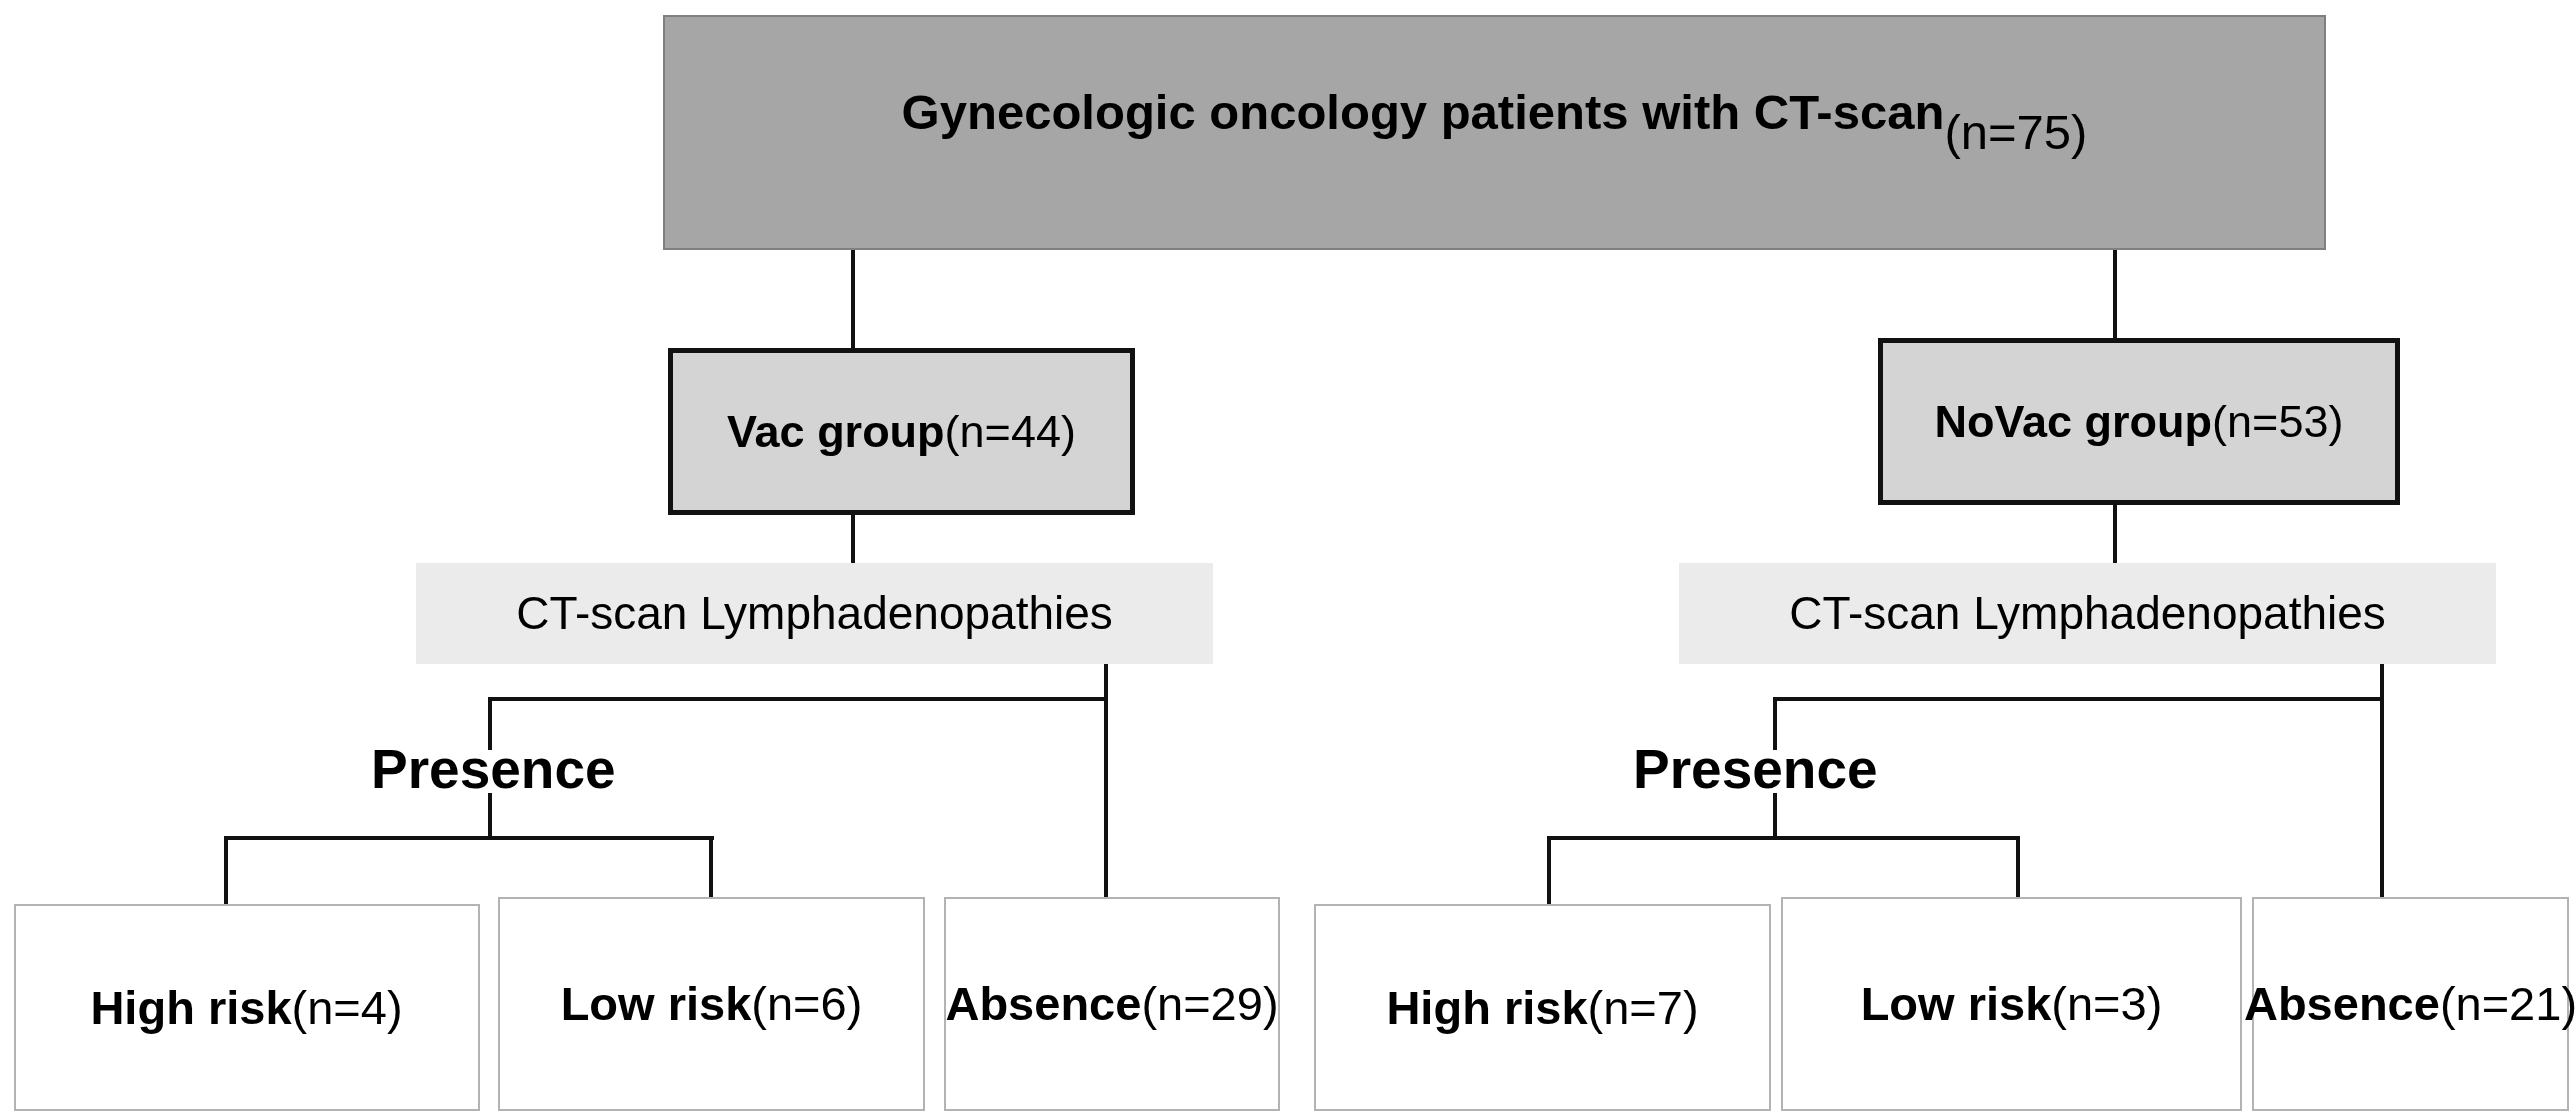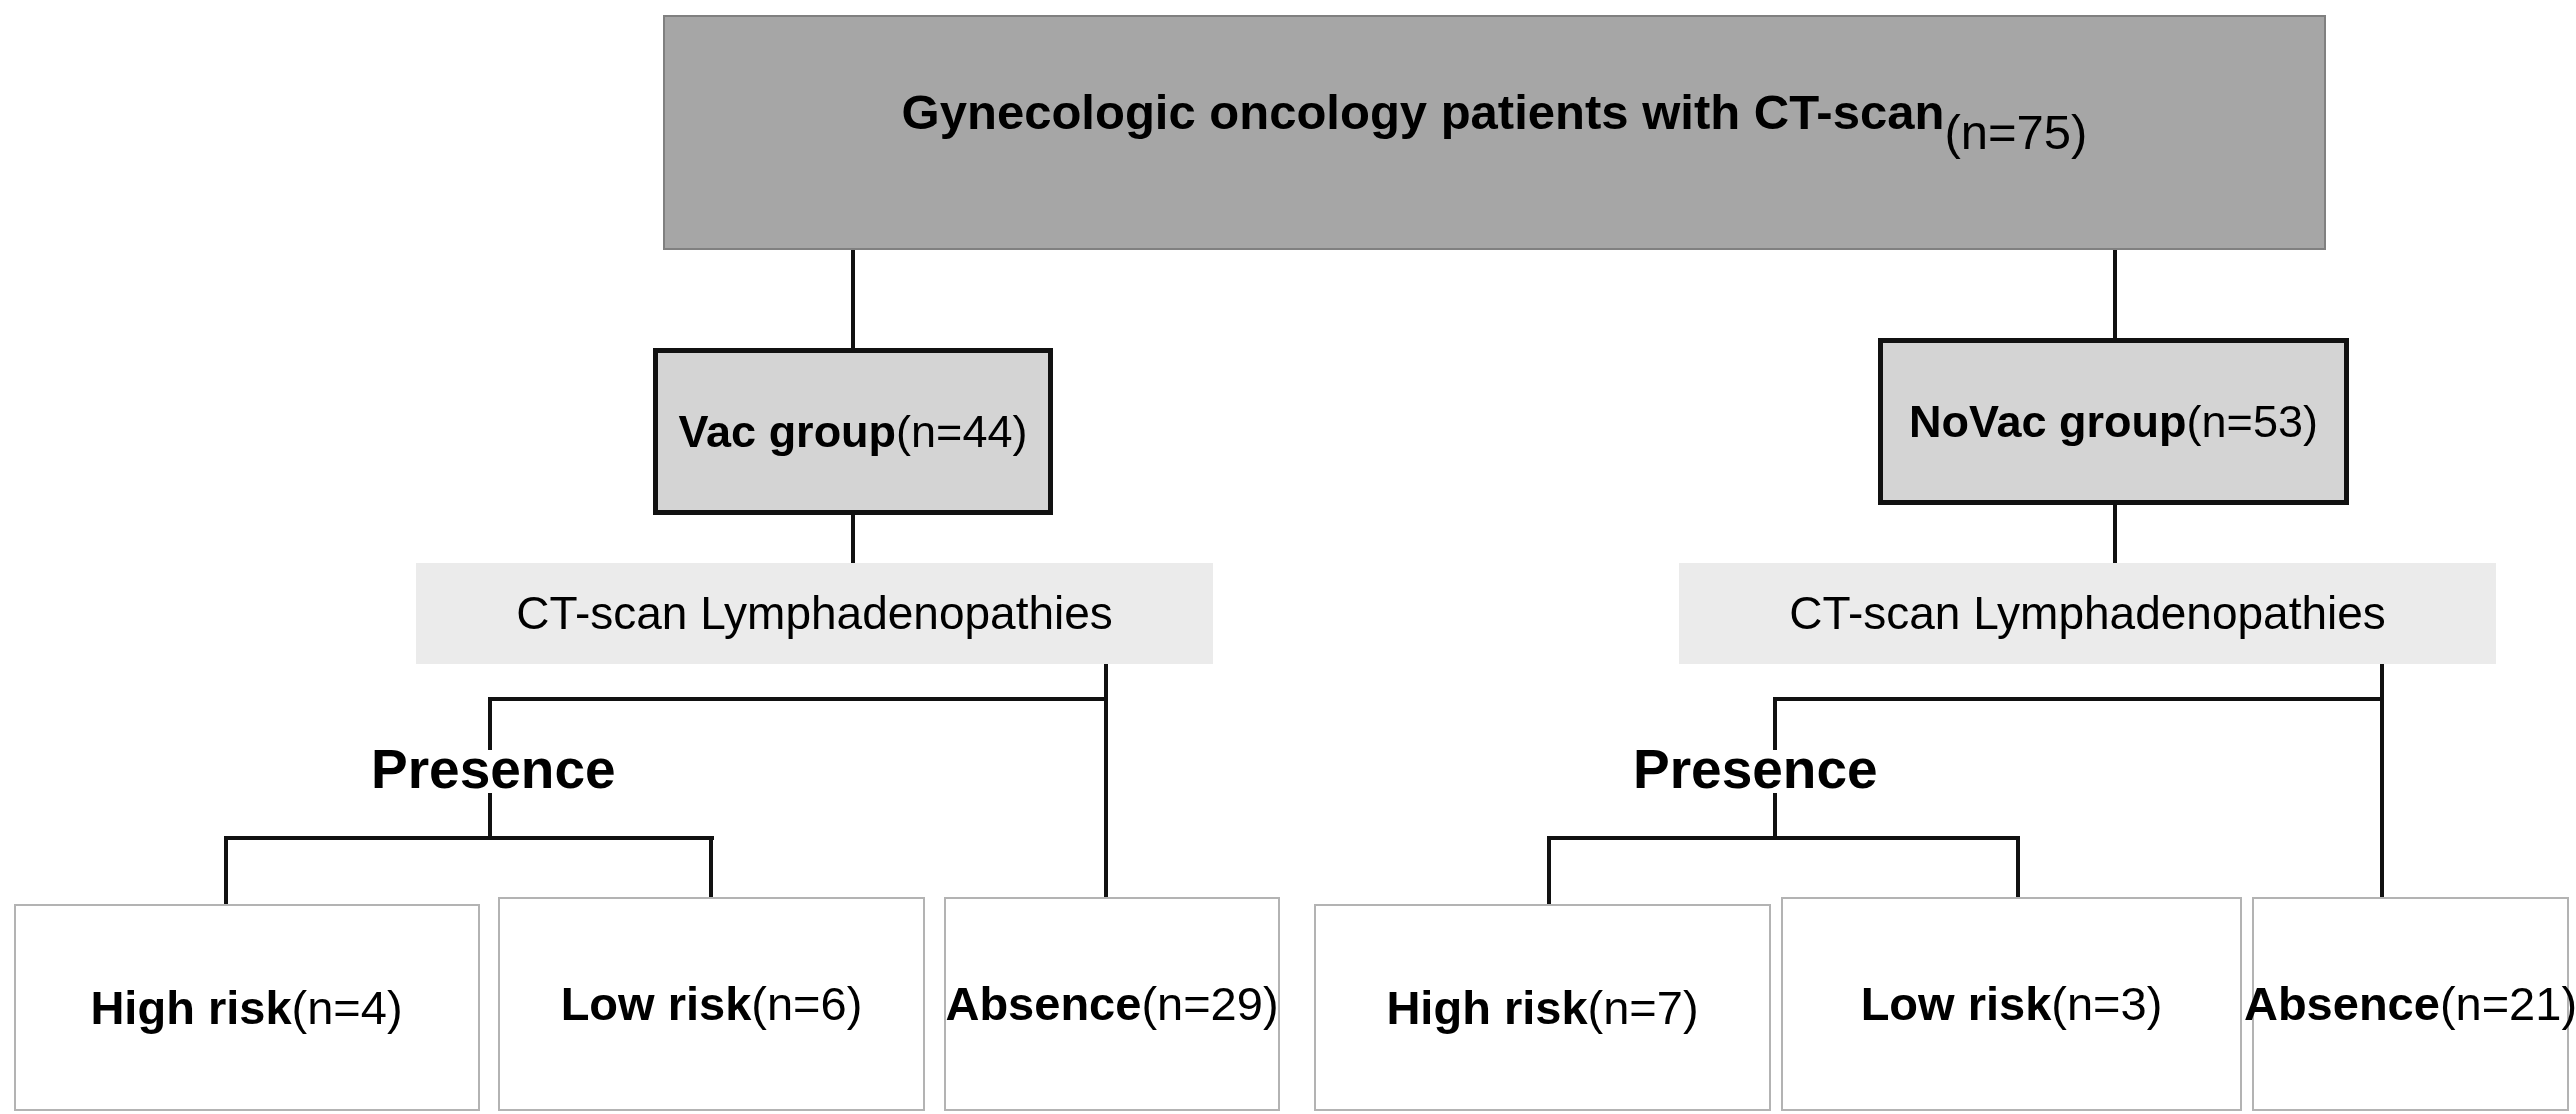--- a/index.html
+++ b/index.html
@@ -91,21 +91,21 @@
 
   <div class="box box-root" style="left:663px; top:15px; width:1663px; height:235px;">
     <div class="line1">Gynecologic oncology patients with CT-scan</div>
     <div class="line2">(n=75)</div>
   </div>
 
   <div class="ln ln-v" style="left:851px; top:250px; height:100px;"></div>
 
   <div class="ln ln-v" style="left:2113px; top:250px; height:100px;"></div>
 
-  <div class="box box-group" style="left:653px; top:348px; width:400px; height:167px;">
+  <div class="box box-group" style="left:668px; top:348px; width:467px; height:167px;">
     <div class="line1">Vac group</div>
     <div class="line2">(n=44)</div>
   </div>
 
   <div class="ln ln-v" style="left:851px; top:515px; height:49px;"></div>
 
   <div class="box box-label" style="left:416px; top:563px; width:797px; height:101px;">
     <div>CT-scan Lymphadenopathies</div>
   </div>
 
@@ -130,21 +130,21 @@
   <div class="box box-leaf" style="left:498px; top:897px; width:427px; height:214px;">
     <div class="line1">Low risk</div>
     <div class="line2">(n=6)</div>
   </div>
 
   <div class="box box-leaf" style="left:944px; top:897px; width:336px; height:214px;">
     <div class="line1 bold">Absence</div>
     <div class="line2">(n=29)</div>
   </div>
 
-  <div class="box box-group" style="left:1878px; top:338px; width:471px; height:167px;">
+  <div class="box box-group" style="left:1878px; top:338px; width:522px; height:167px;">
     <div class="line1">NoVac group</div>
     <div class="line2">(n=53)</div>
   </div>
 
   <div class="ln ln-v" style="left:2113px; top:505px; height:59px;"></div>
 
   <div class="box box-label" style="left:1679px; top:563px; width:817px; height:101px;">
     <div>CT-scan Lymphadenopathies</div>
   </div>
 

